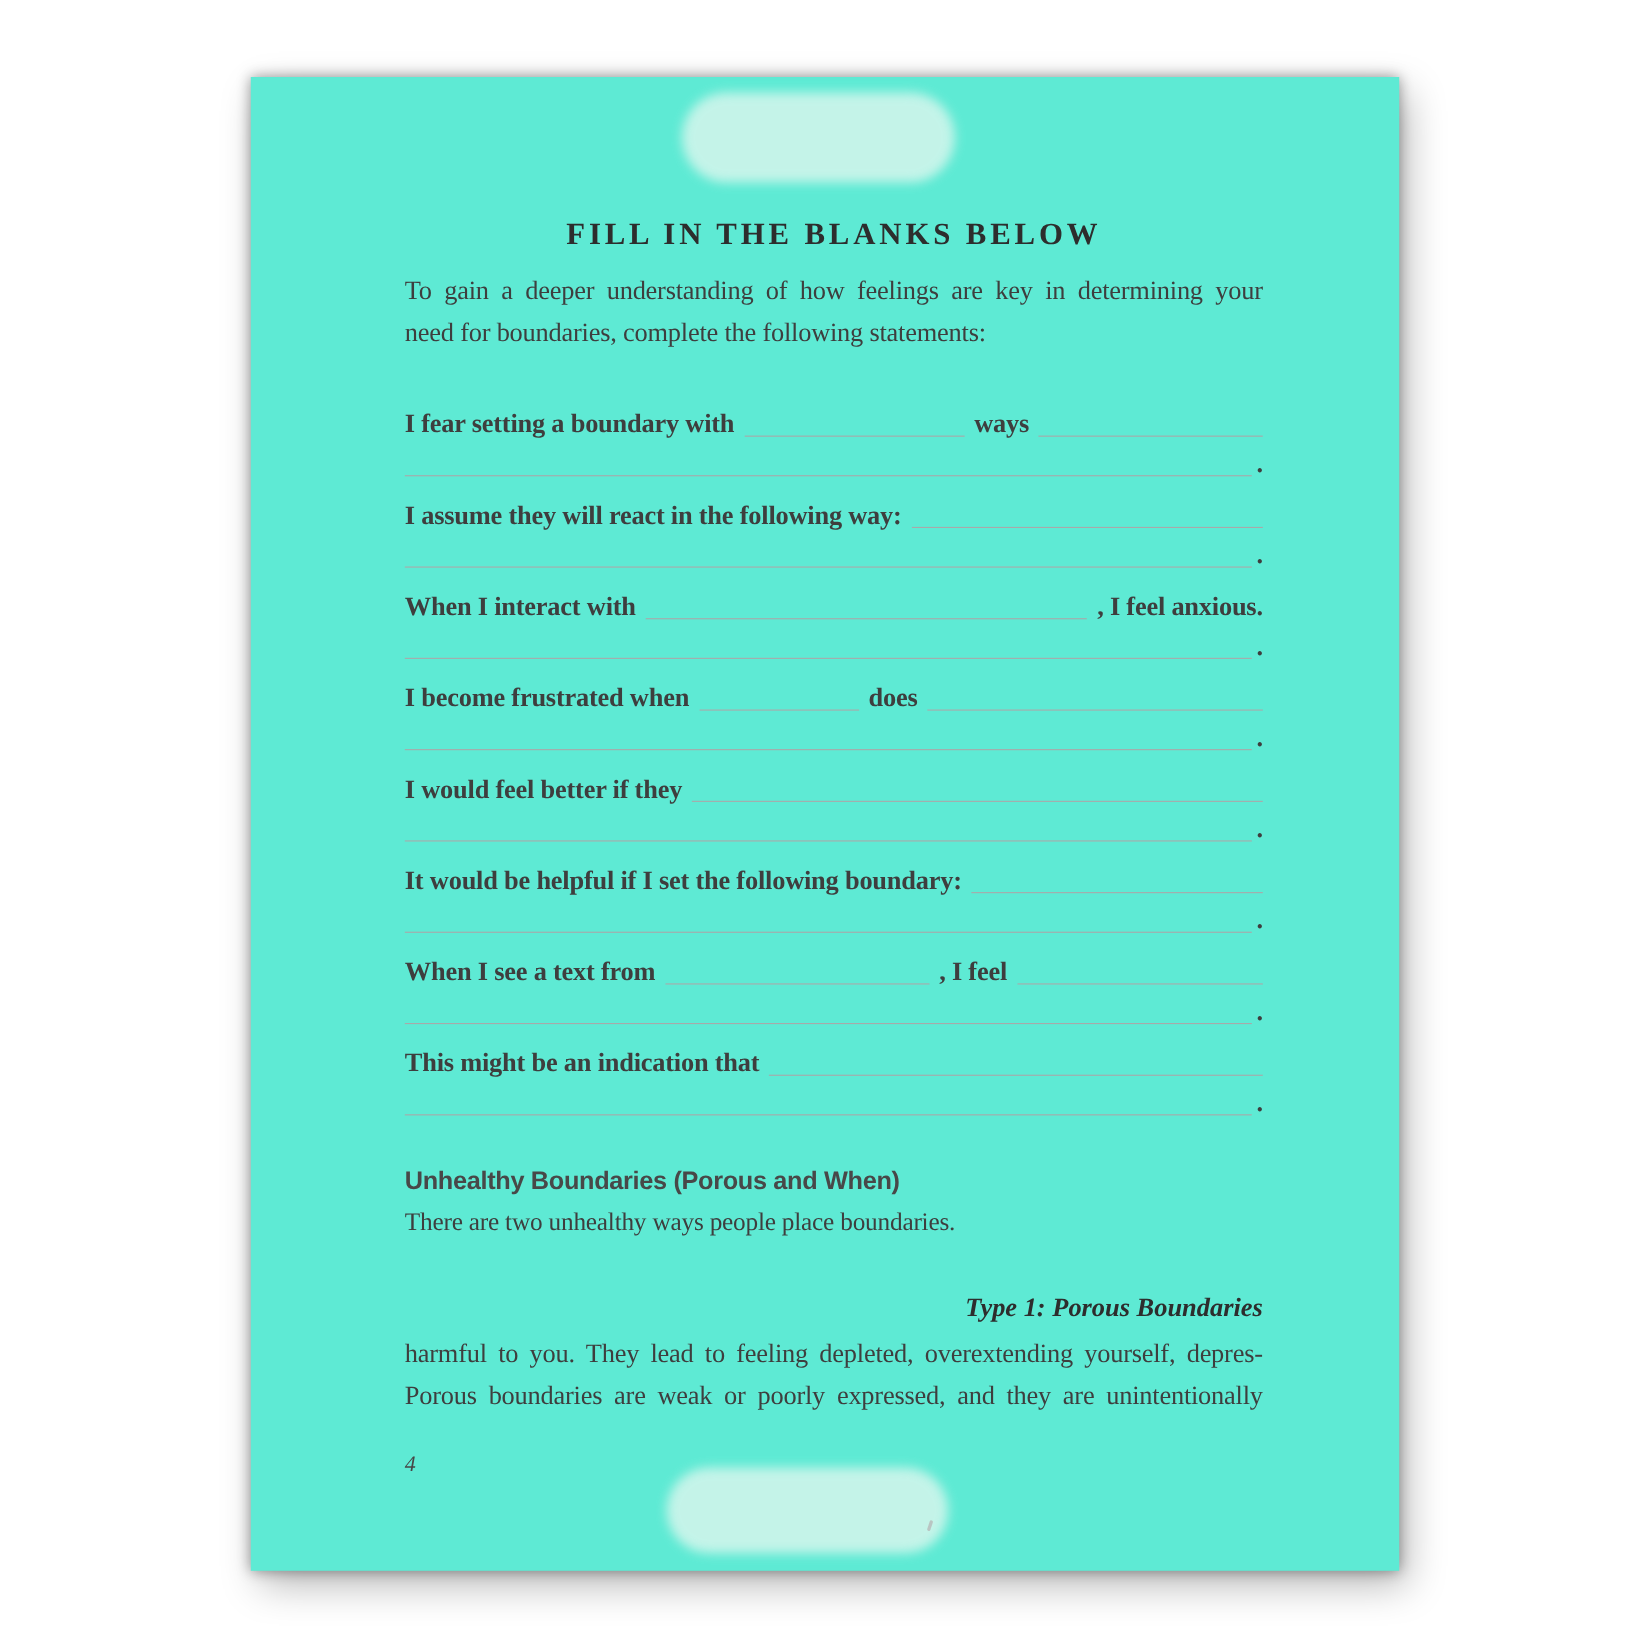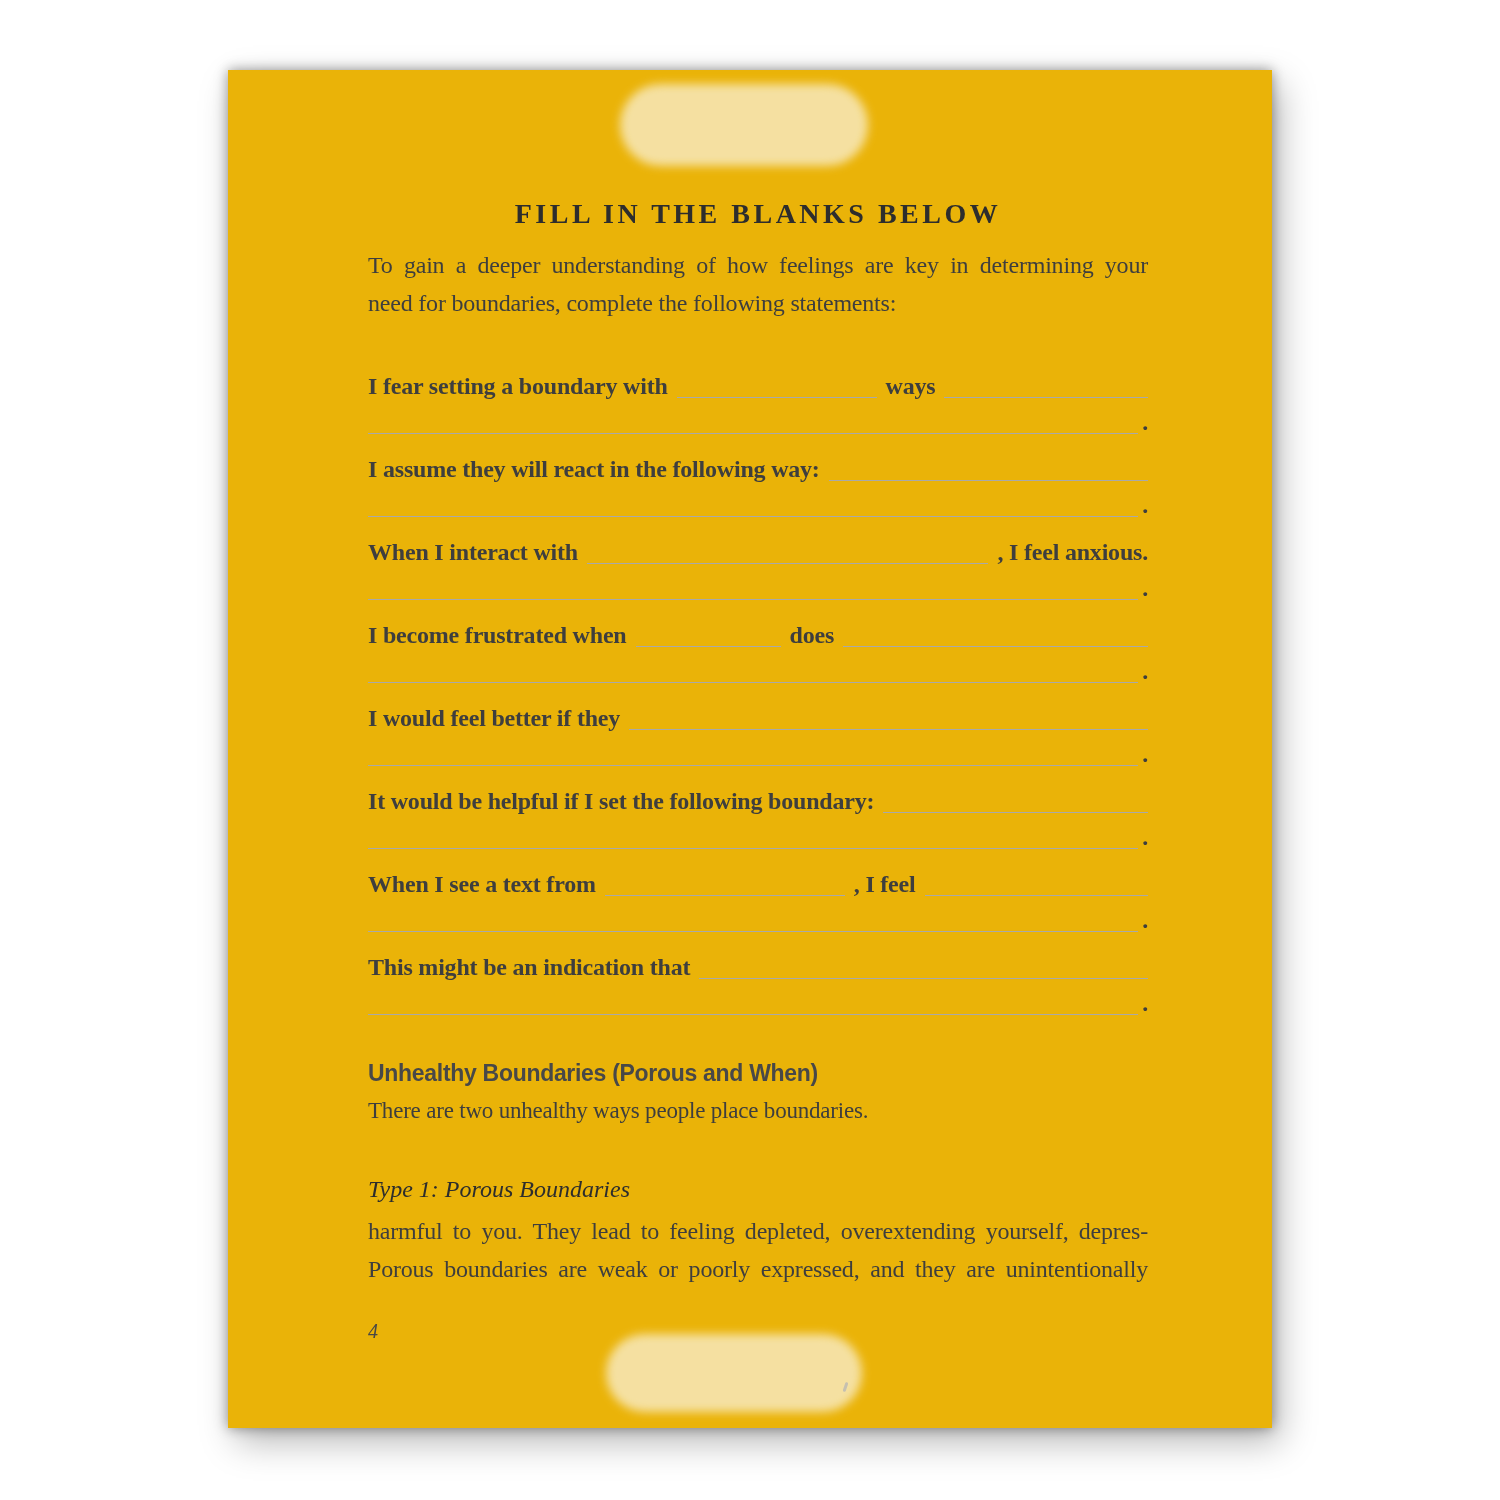--- a/index.html
+++ b/index.html
@@ -11,21 +11,21 @@
   html,body{
     margin:0; padding:0;
     width:1500px; height:1500px;
     background:#ffffff;
     overflow:hidden;
   }
   .page{
     position:absolute;
     left:228px; top:70px;
     width:1044px; height:1358px;
-    background:#eab308;
+    background:#5eead4;
     box-shadow: 0 0 12px rgba(0,0,0,0.40), 8px 14px 34px rgba(0,0,0,0.28);
     font-family:"Liberation Serif","DejaVu Serif",serif;
     color:var(--text);
   }
   .smudge{
     position:absolute;
     background:#fbf9f4;
     opacity:.65;
     border-radius:42px;
     filter:blur(5px);
@@ -72,22 +72,22 @@
   .period{ flex:0 0 auto; }
   .section-heading{
     margin:37px 0 0 0;
     font-family:"Liberation Sans",sans-serif;
     font-size:23px; font-weight:bold; letter-spacing:-0.3px;
     line-height:30px; color:var(--sans-head);
   }
   .section-text{ margin-top:8px; font-size:23px; line-height:30px; letter-spacing:-0.2px; }
   .type-heading{
     margin:48px 0 0 0;
-    font-size:24px; font-weight:normal; font-style:italic;
-    line-height:30px; color:var(--title);
+    font-size:24px; font-weight:bold; font-style:italic;
+    line-height:30px; color:var(--title);text-align:right;
   }
   .body-para{ margin-top:8px; font-size:24px; line-height:38px; letter-spacing:-0.2px; }
   .page-number{
     margin-top:32px;
     font-size:20px; font-style:italic; line-height:22px;
     color:#474747;
   }
 </style>
 </head>
 <body>

